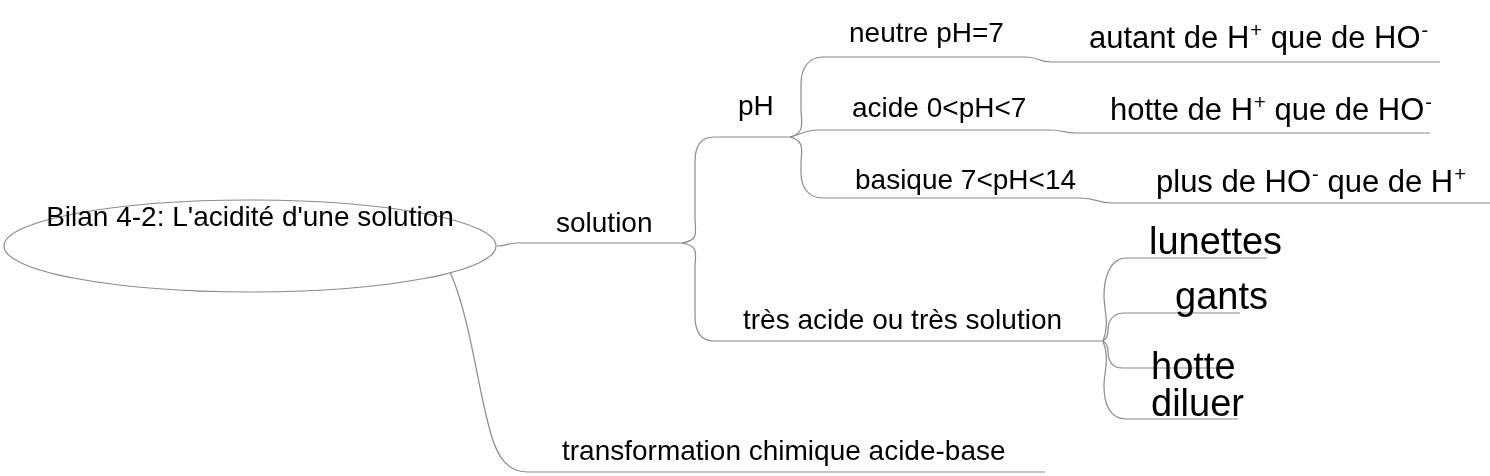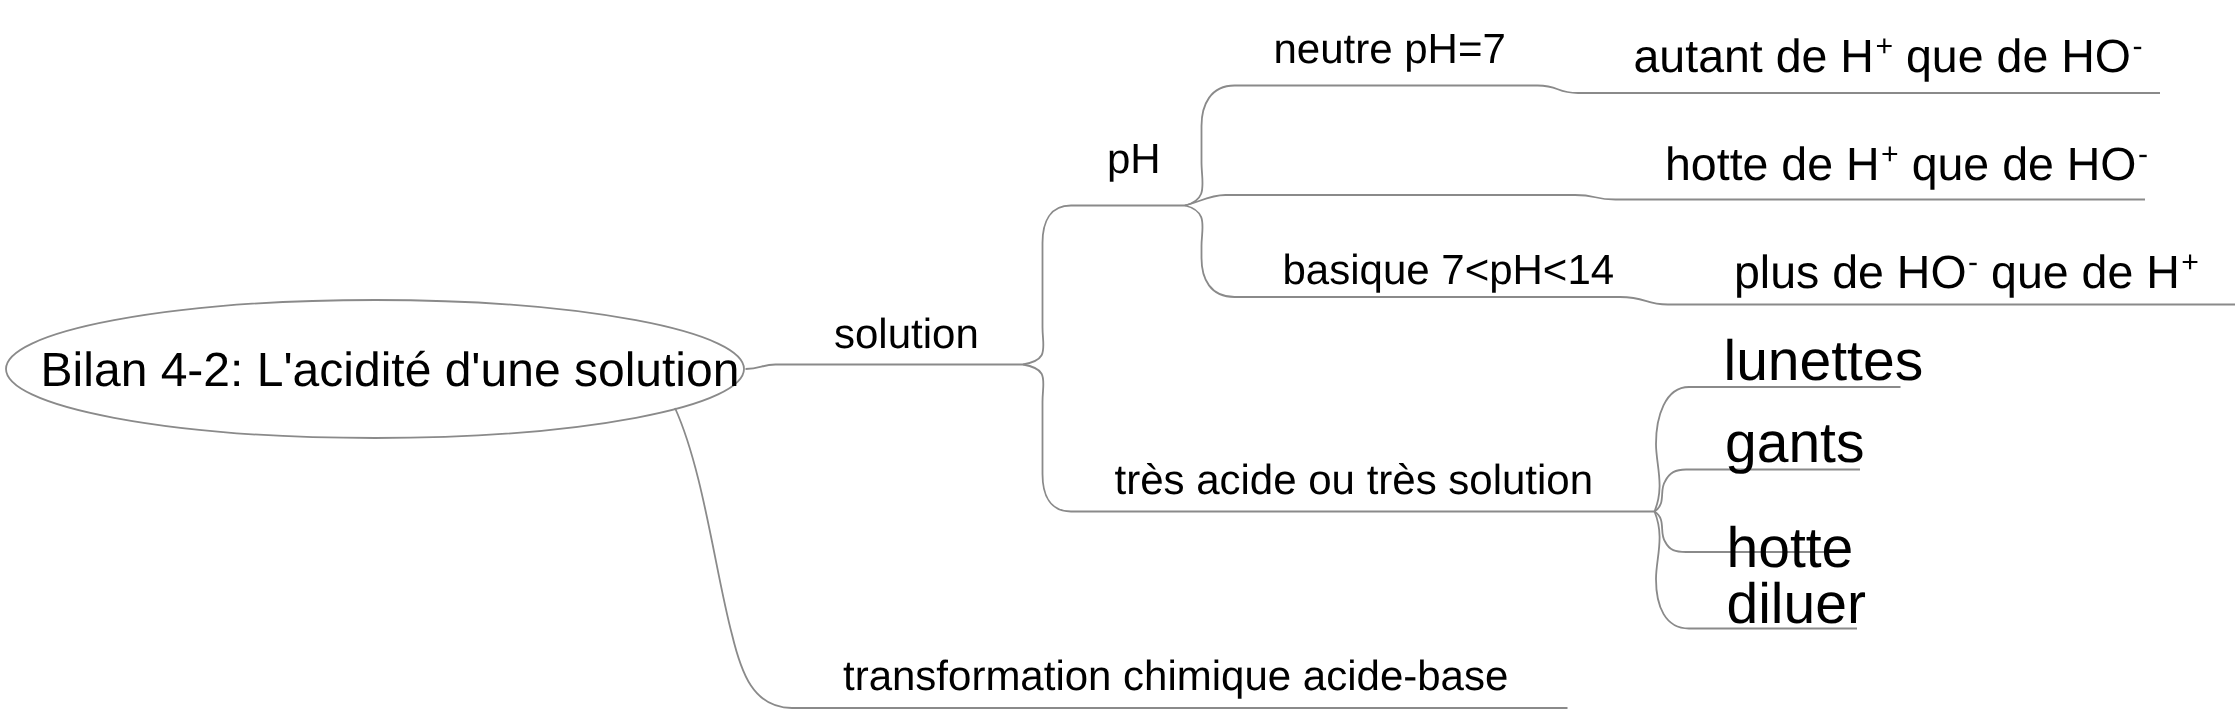--- a/index.html
+++ b/index.html
@@ -24,24 +24,24 @@
     white-space: nowrap;
     line-height: 1;
     color: var(--text);
     cursor: default;
   }
   .fs28 { font-size: 28px; }
   .fs29 { font-size: 38px; }
   .fs31 { font-size: 31px; }
   .root-label-box {
     position: absolute;
-    left: 13px; top: 201px;
+    left: 3px; top: 201px;
     width: 494px; height: 90px;
-    display: flex; align-items: center; justify-content: center;
-    font-size: 32px;
+    display: flex; align-items: flex-start; justify-content: center;
+    font-size: 28px;
     white-space: nowrap;
   }
   .sup {
     font-size: 0.65em;
     position: relative;
     top: -0.55em;
     margin-left: 1px;
   }
 </style>
 </head>
@@ -78,40 +78,41 @@
   <div class="root-label-box">
     <span>Bilan 4-2: L'acidité d'une solution</span>
   </div>
 
   <div class="node fs28" style="left:556px; top:209px;">solution</div>
 
   <div class="node fs28" style="left:738px; top:92px;">pH</div>
 
   <div class="node fs28" style="left:849px; top:19px;">neutre pH=7</div>
 
+  <div class="node fs28" style="left:852px; top:94px;">acide 0&lt;pH&lt;7</div>
 
   <div class="node fs28" style="left:855px; top:166px;text-align:right;">basique 7&lt;pH&lt;14</div>
 
   <div class="node fs31" style="left:1089px; top:22px;">
     <span>autant de H</span><span class="sup">+</span><span> que de HO</span><span class="sup">-</span>
   </div>
 
   <div class="node fs31" style="left:1110px; top:94px;">
     <span>hotte de H</span><span class="sup">+</span><span> que de HO</span><span class="sup">-</span>
   </div>
 
   <div class="node fs31" style="left:1156px; top:166px;">
     <span>plus de HO</span><span class="sup">-</span><span> que de H</span><span class="sup">+</span>
   </div>
 
   <div class="node fs28" style="left:743px; top:306px;">très acide ou très solution</div>
 
   <div class="node fs29" style="left:1149px; top:222px;">lunettes</div>
 
-  <div class="node fs29" style="left:1150px; top:277px;">gants</div>
+  <div class="node fs29" style="left:1175px; top:277px;">gants</div>
 
   <div class="node fs29" style="left:1151px; top:347px;">hotte</div>
 
   <div class="node fs29" style="left:1151px; top:384px;">diluer</div>
 
   <div class="node fs28" style="left:562px; top:437px;">transformation chimique acide-base</div>
 
 </div>
 
 </body></html>

